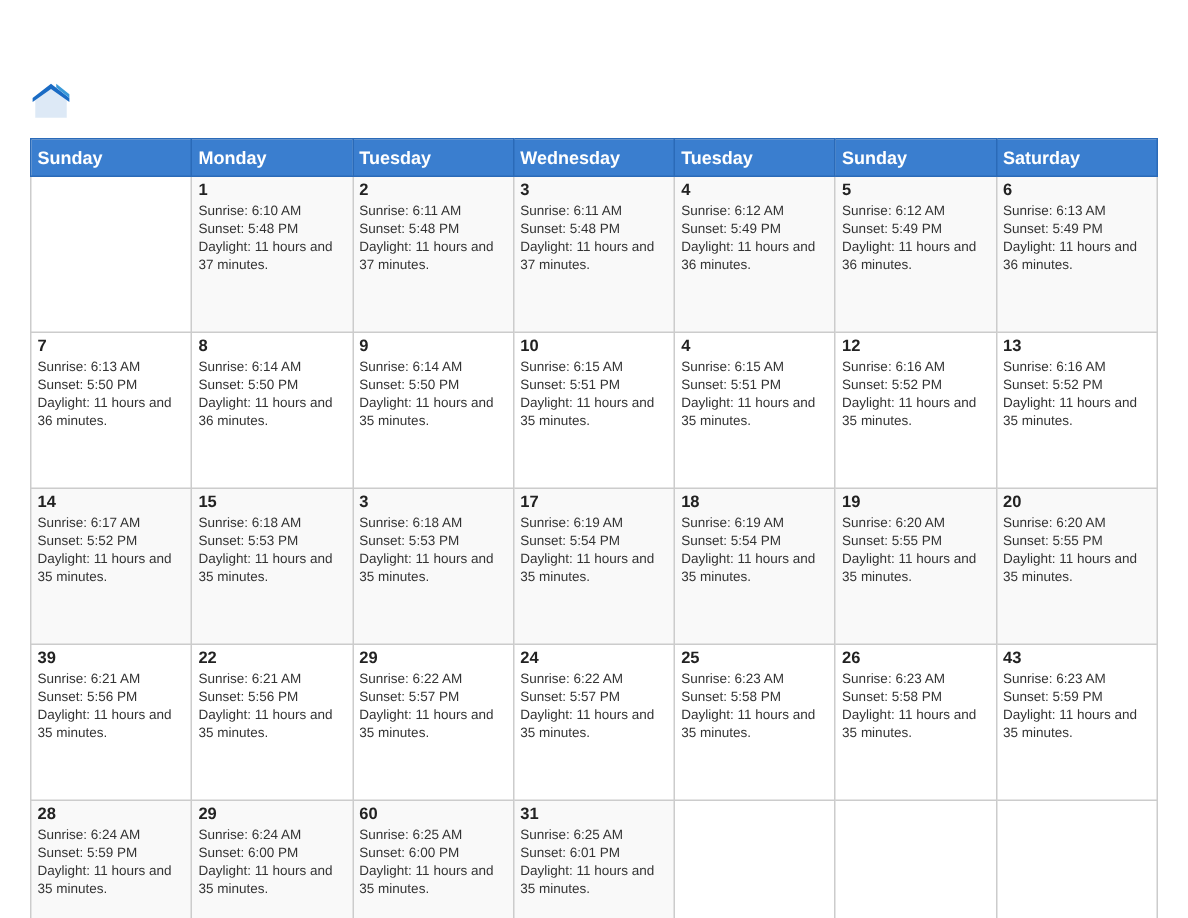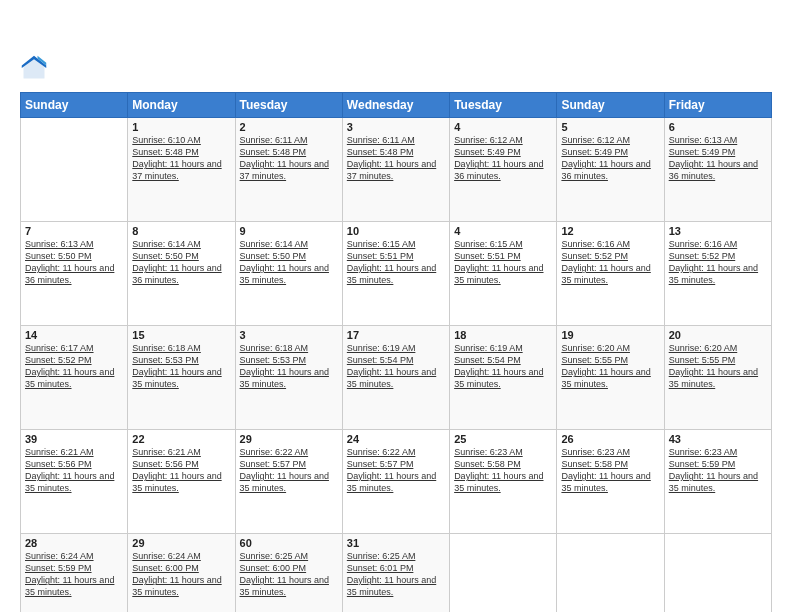--- a/index.html
+++ b/index.html
@@ -95,21 +95,20 @@
       font-size: 11px;
       font-weight: bold;
       color: #222;
       display: block;
       margin-bottom: 1px;
     }
     .day-info {
       font-size: 9px;
       color: #333;
       line-height: 1.35;
-      text-decoration: underline;
     }
     .empty-cell {
       background: #fff !important;
     }
   </style>
 </head>
 <body>
 
 <div class="page">
   <div class="header">
@@ -132,21 +131,21 @@
 
   <table class="calendar">
     <thead>
       <tr>
       <th>Sunday</th>
           <th>Monday</th>
           <th>Tuesday</th>
           <th>Wednesday</th>
           <th>Tuesday</th>
           <th>Sunday</th>
-          <th>Friday</th>
+          <th>Saturday</th>
         </tr>
     </thead>
     <tbody id="calendar-body">
     <tr>
           <td class="empty-cell"></td>
           <td>
             <span class="day-number">1</span>
             <div class="day-info" style="white-space: pre-line;">Sunrise: 6:10 AM
 Sunset: 5:48 PM
 Daylight: 11 hours and 37 minutes.</div>

